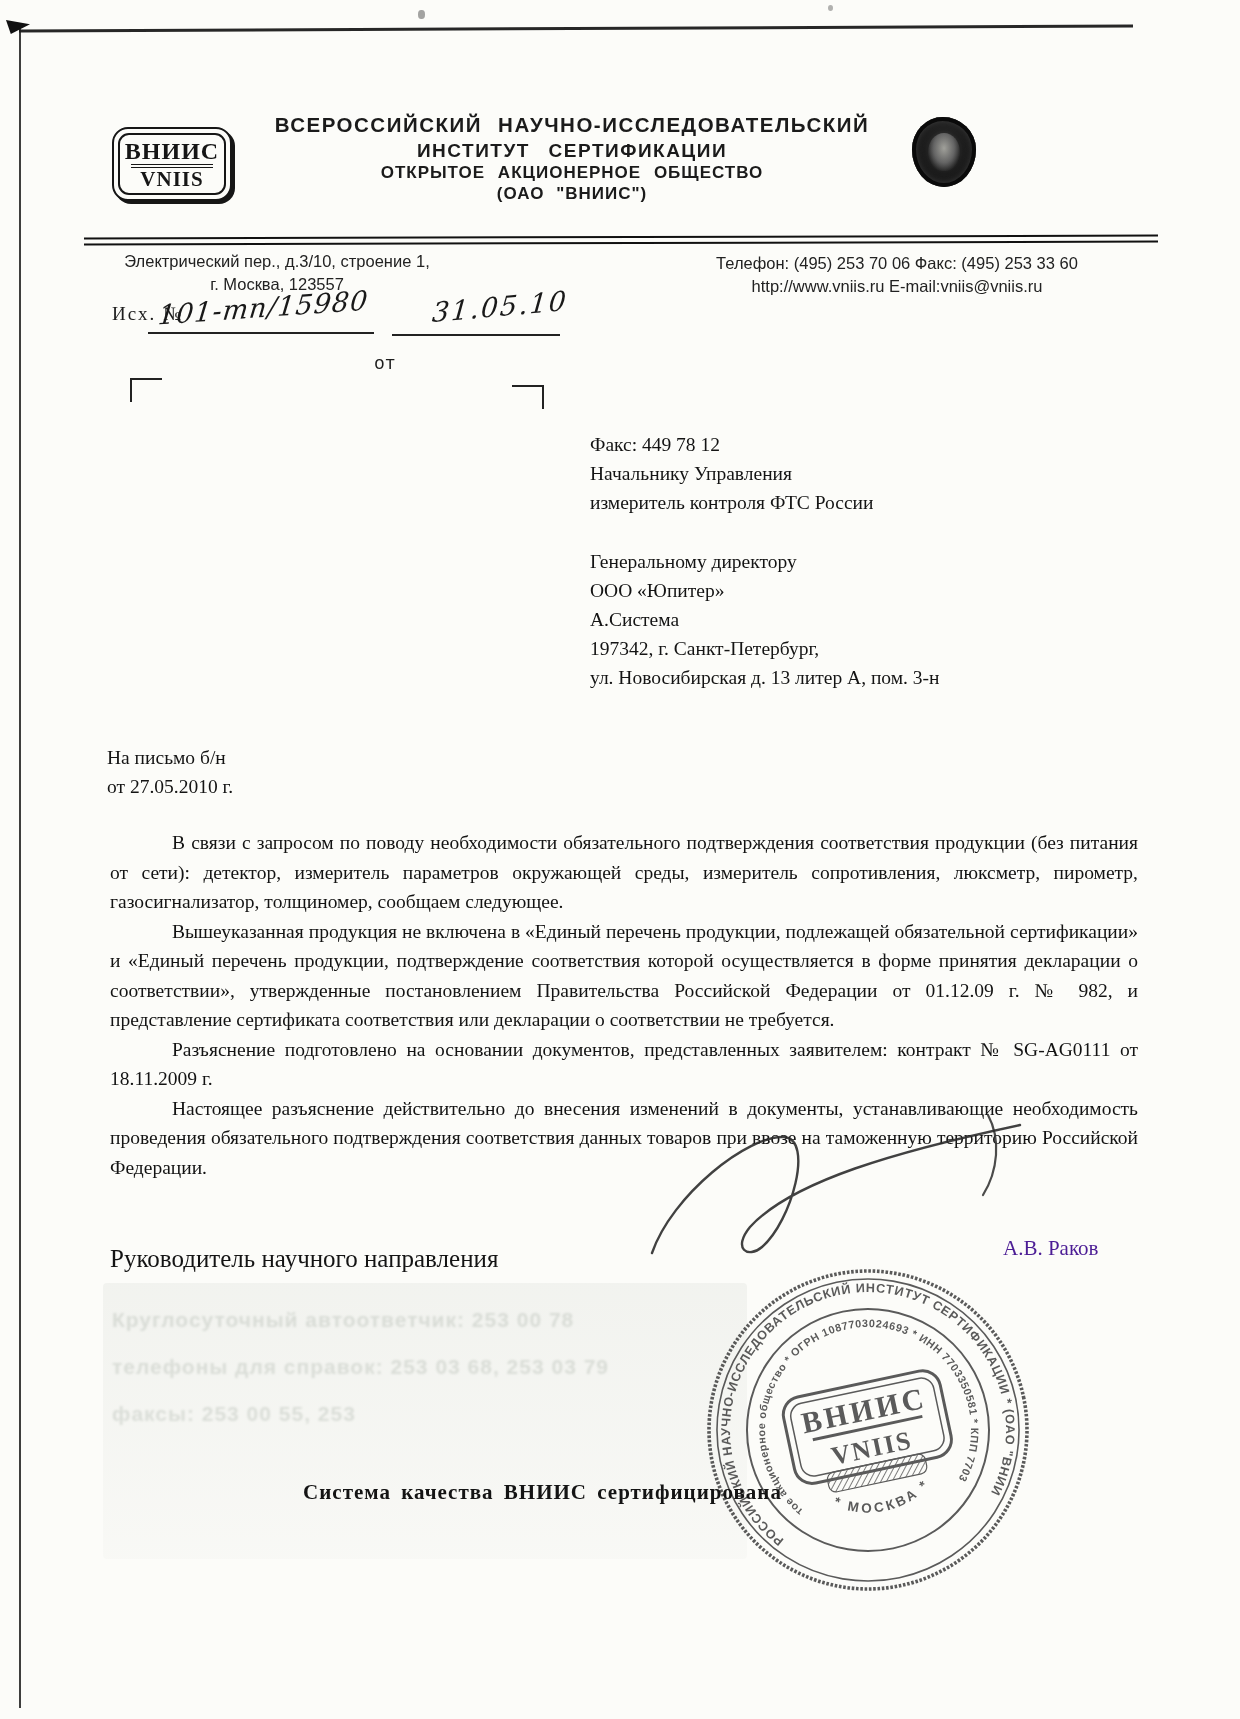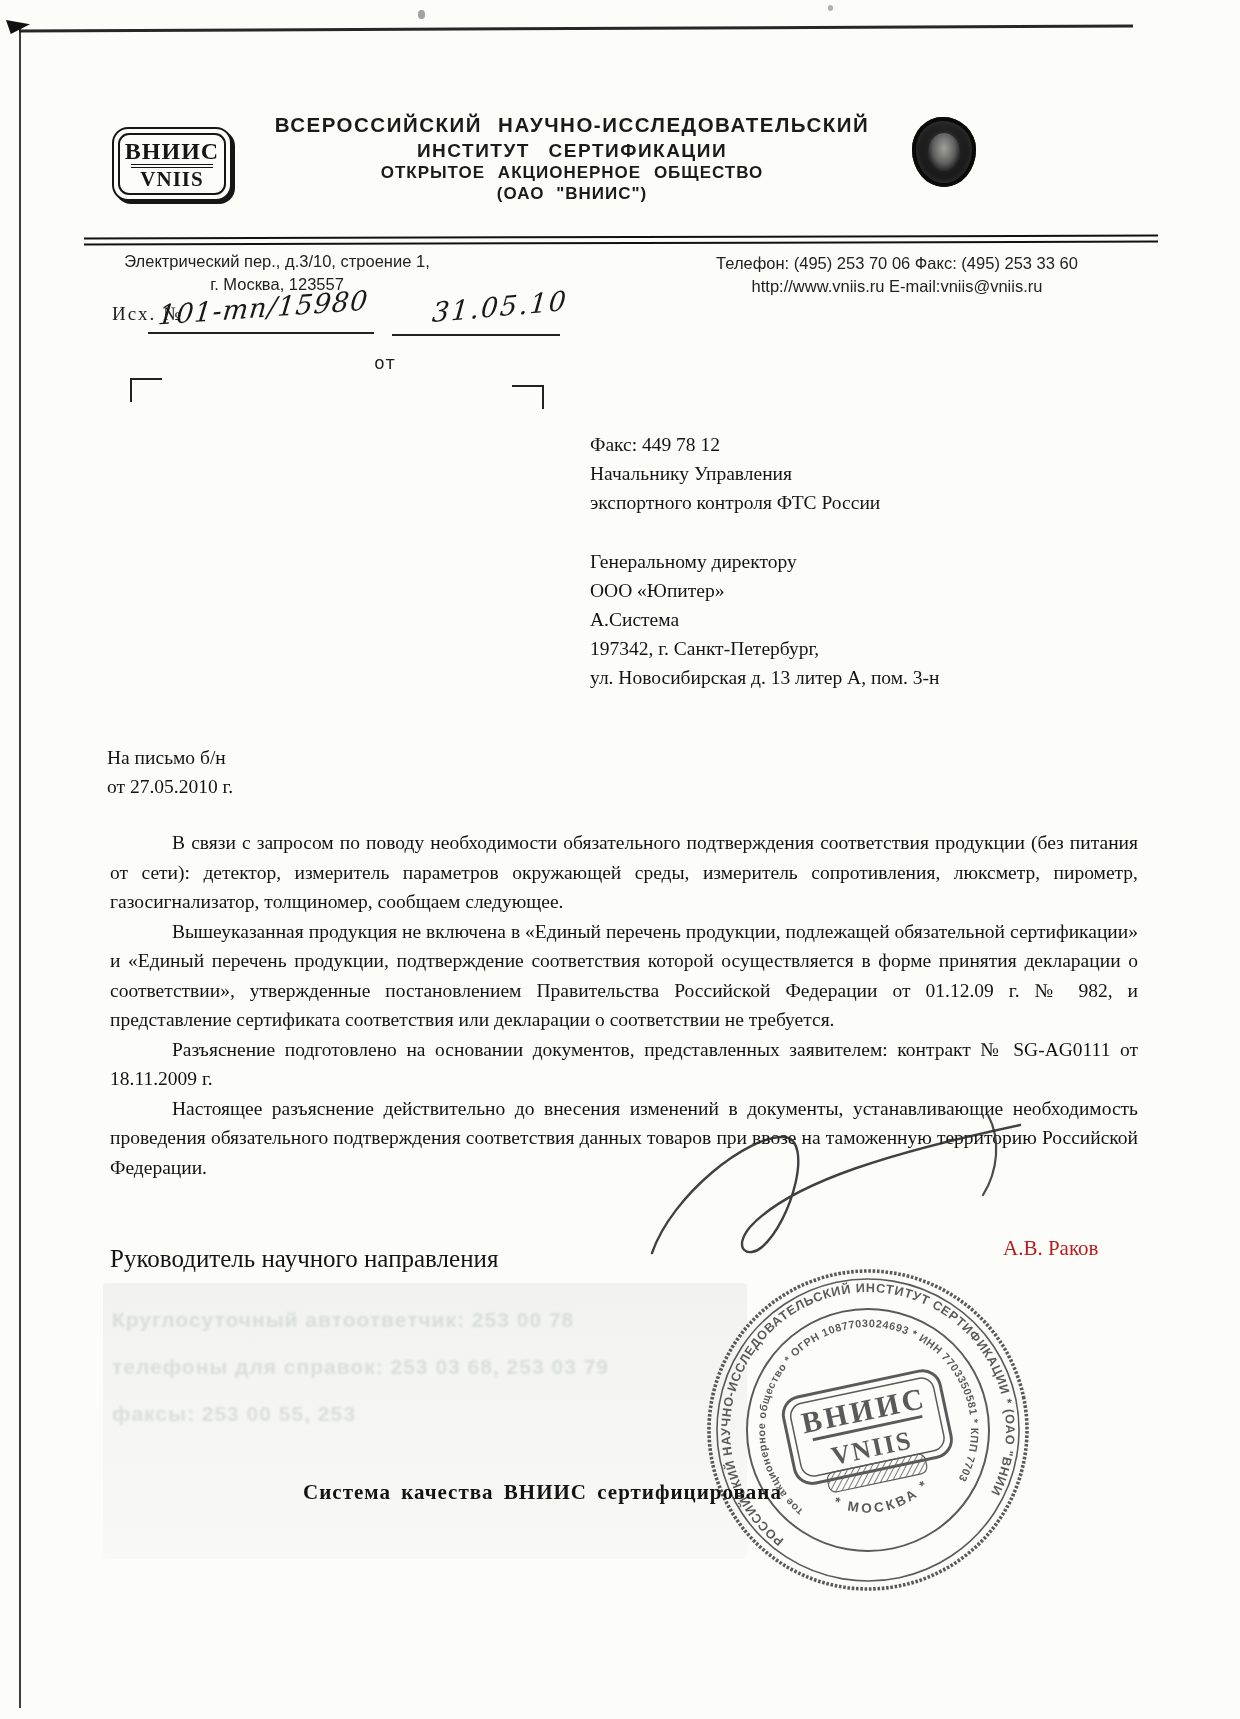--- a/index.html
+++ b/index.html
@@ -75,21 +75,21 @@
   
   .recipient{position:absolute;left:590px;top:430px;width:540px;font-size:19.5px;line-height:29px;color:#141414;}
   .recipient .gap{height:30px;}
   
   .reference{position:absolute;left:107px;top:743px;width:300px;font-size:19.5px;line-height:29px;color:#141414;}
   
   .body-text{position:absolute;left:110px;top:828px;width:1028px;font-size:19.5px;line-height:29.5px;color:#131313;text-align:justify;}
   .body-text p{margin:0;text-indent:62px;}
   
   .sig-title{position:absolute;left:110px;top:1245px;font-size:25px;color:#141414;}
-  .sig-name{position:absolute;left:1003px;top:1236px;font-size:21px;color:#b91c1c;}
+  .sig-name{position:absolute;left:1003px;top:1236px;font-size:21px;color:#4c1d95;}
   .sig-svg{position:absolute;left:600px;top:1095px;pointer-events:none;}
   
   .ghost-bg{
     position:absolute;left:103px;top:1283px;width:644px;height:276px;
     background:linear-gradient(180deg, rgba(188,194,186,0.16), rgba(200,204,198,0.07));
     border-radius:4px;
   }
   .ghost-lines{
     position:absolute;left:112px;top:1296px;width:620px;
     font-family:"Liberation Sans","DejaVu Sans",sans-serif;font-weight:bold;
@@ -154,21 +154,21 @@
   <div class="hand out-date">31.05.10</div>
   <div class="out-underline1"></div>
   <div class="out-underline2"></div>
 
   <div class="corner-left"></div>
   <div class="corner-right"></div>
 
   <div class="recipient">
     <div>Факс: 449 78 12</div>
     <div>Начальнику Управления</div>
-    <div>экспортного контроля ФТС  России</div>
+    <div>измеритель контроля ФТС  России</div>
     <div class="gap"></div>
     <div>Генеральному директору</div>
     <div>ООО «Юпитер»</div>
     <div>А.Система</div>
     <div>197342, г. Санкт-Петербург,</div>
     <div>ул. Новосибирская д. 13 литер А, пом. 3-н</div>
   </div>
 
   <div class="reference">
     <div>На письмо б/н</div>

